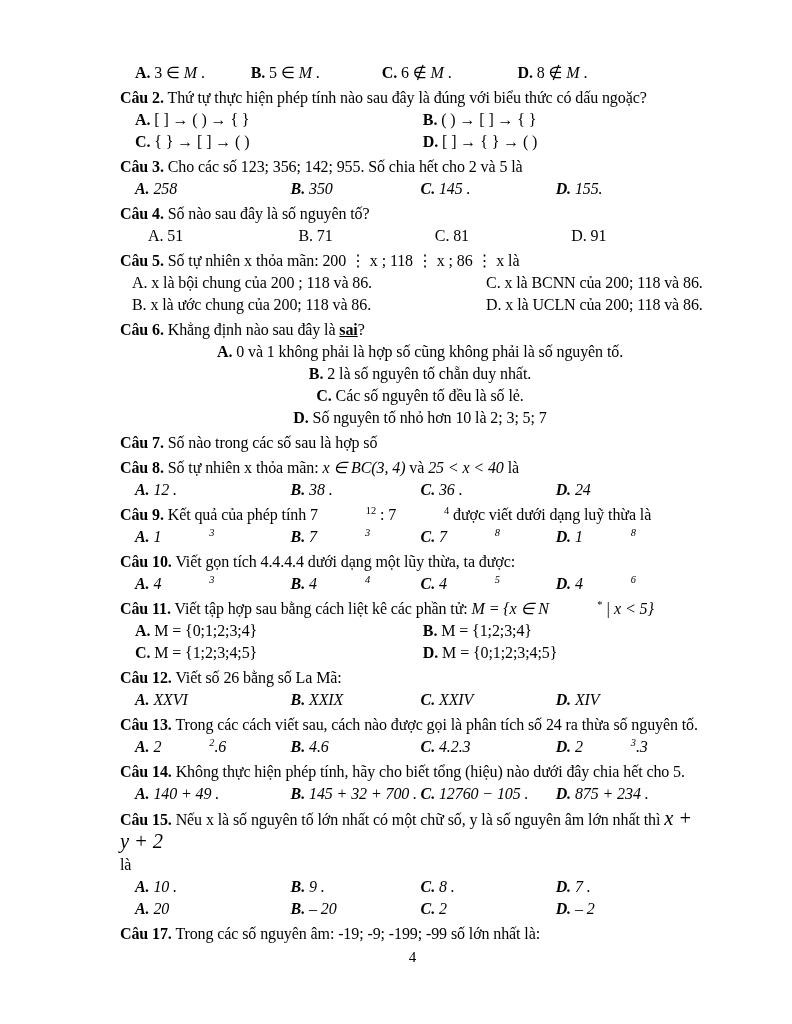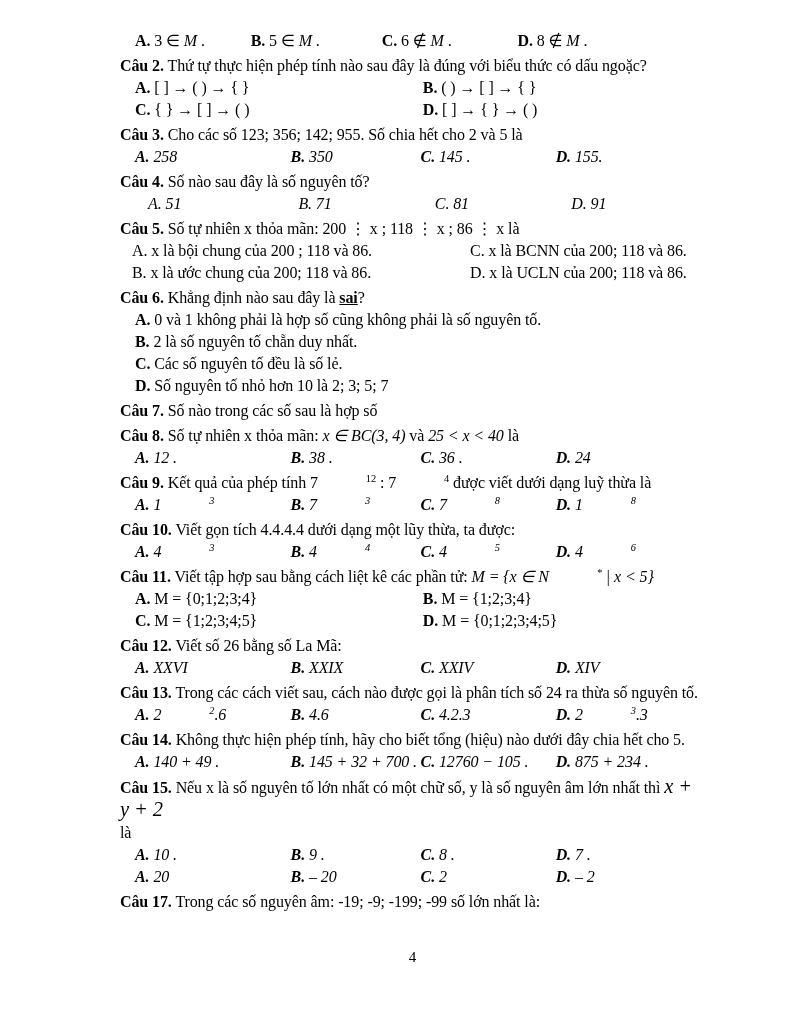--- a/index.html
+++ b/index.html
@@ -13,25 +13,25 @@
     padding: 30px 87px 0 120px;
   }
   .b { font-weight: 700; }
   .i { font-style: italic; }
   .u { text-decoration: underline; margin-top: 36px; }
   .sup { font-size: 0.65em; vertical-align: super; line-height: 0; margin-left: 48px; }
   .big { font-size: 1.28em; font-style: italic; line-height: 1; }
   .stem { margin-top: 3px; }
   .opt-row { display: grid; padding-left: 15px; }
   .grid4  { grid-template-columns: 27.3% 22.8% 23.7% auto; font-style: italic; }
-  .grid4a { grid-template-columns: 20.3% 23% 23.8% auto; }
-  .grid4b { padding-left: 28px; grid-template-columns: 27% 24.5% 24.5% auto; font-style: italic; }
+  .grid4a { grid-template-columns: 20.3% 23% 23.8% auto; margin-top: 32px; }
+  .grid4b { padding-left: 28px; grid-template-columns: 27% 24.5% 24.5% auto; }
   .grid2  { grid-template-columns: 50.5% auto; }
-  .grid2w { padding-left: 12px; grid-template-columns: 59% auto; }
-  .list   { grid-template-columns: 100%; }
+  .grid2w { padding-left: 12px; grid-template-columns: 59% auto; gap: 16px; }
+  .list   { grid-template-columns: 100%; text-align: center; }
   .option { white-space: nowrap; }
   .lab { }
   .footer {
     position: absolute; top: 946px; left: 120px; width: 585px;
     text-align: center; font-size: 15px;
   }
 </style>
 </head>
 <body>
 

